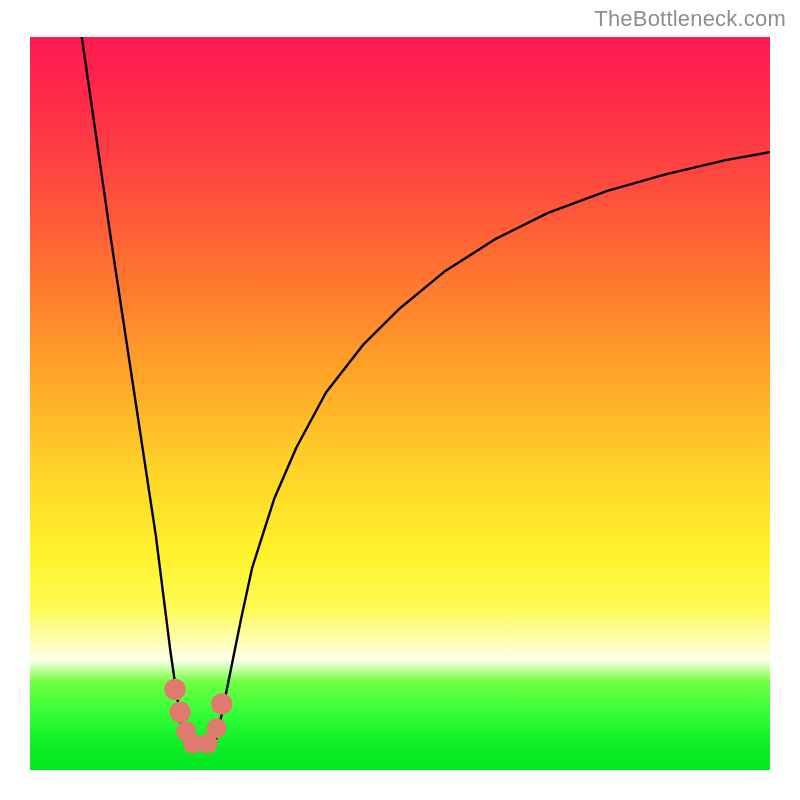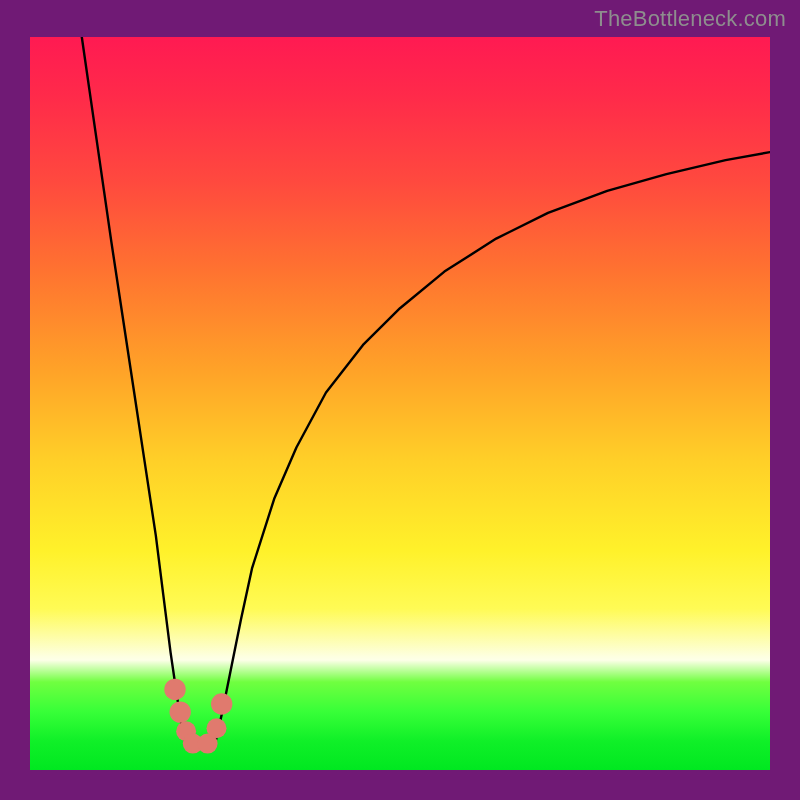--- a/index.html
+++ b/index.html
@@ -7,21 +7,21 @@
     width: 800px;
     height: 800px;
     overflow: hidden;
     font-family: Arial, Helvetica, sans-serif;
     position: relative;
     background: #000;
   }
   .outer {
     position: absolute;
     inset: 0;
-    background: #701a75;
+    background: #ffffff;
   }
   .plot-area {
     position: absolute;
     left: 30px;
     top: 37px;
     width: 740px;
     height: 733px;
     overflow: hidden;
   }
   .gradient-bg {

